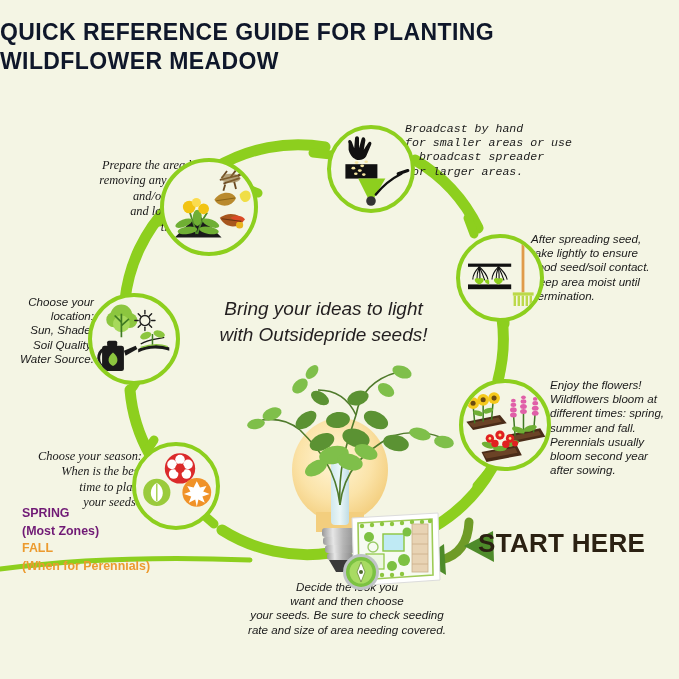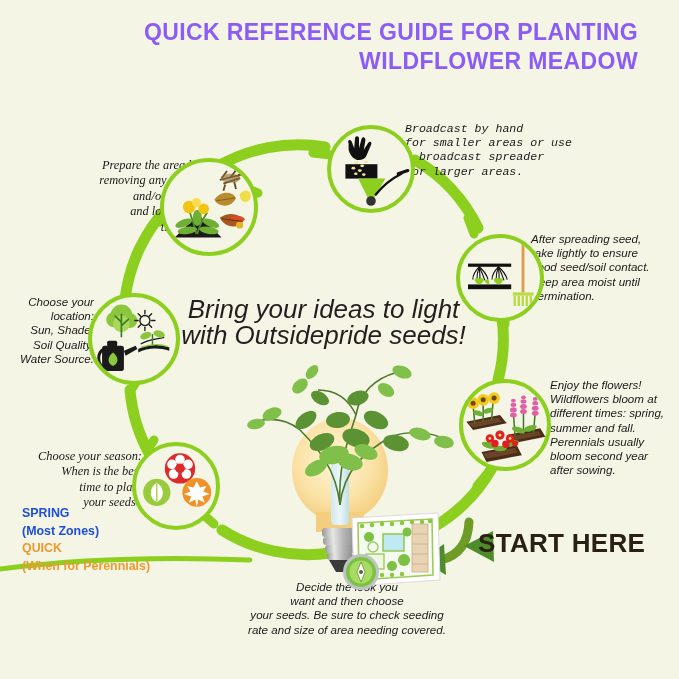--- a/index.html
+++ b/index.html
@@ -8,22 +8,22 @@
     background:#F4F5E4;
     font-family:"Liberation Sans", sans-serif;
     overflow:hidden;
     position:relative;
   }
   #stage{position:absolute;left:0;top:0;width:679px;height:679px;}
 
   
   .title{
     position:absolute;left:0;top:18px;width:638px;
-    text-align:right;
-    color:#8b5cf6;
+    text-align:left;
+    color:#0f172a;
     font-weight:bold;
     font-size:23px;
     letter-spacing:.4px;
     line-height:29px;
   }
   .title span{display:block;}
 
   
   .txt{
     position:absolute;
@@ -34,29 +34,29 @@
     white-space:pre-line;
   }
   .txt.serifish{font-family:"Liberation Serif", serif;font-size:12.4px;line-height:15.4px;}
 
   
   .tagline{
     position:absolute;left:176px;top:296px;width:295px;
     text-align:center;
     font-style:italic;
     color:#231f20;
-    font-size:26px;
+    font-size:19px;
     line-height:26px;
     white-space:pre-line;
   }
 
   
   .seasons{position:absolute;left:22px;top:505px;font-weight:bold;font-size:12.4px;line-height:17.6px;}
   .seasons div{white-space:nowrap;}
-  .s-spring{color:#1d4ed8;}
+  .s-spring{color:#701a75;}
   .s-summer{color:#D42A28;}
   .s-fall{color:#EC9A2E;}
 
   
   .start-here{
     position:absolute;left:478px;top:528px;
     font-weight:bold;font-size:26px;color:#2B2112;letter-spacing:.3px;
   }
 
   
@@ -233,21 +233,21 @@
 Sun, Shade,
 Soil Quality,
 Water Source.</div>
 
   <div class="tagline">Bring your ideas to light
 with Outsidepride seeds!</div>
 
   <div class="seasons">
     <div class="s-spring">SPRING</div>
     <div class="s-spring">(Most Zones)</div>
-    <div class="s-fall">QUICK</div>
+    <div class="s-fall">FALL</div>
     <div class="s-fall">(When for Perennials)</div>
   </div>
 
   <div class="start-here">START HERE</div>
 
   <div class="node" style="left:160px;top:158px;width:98px;height:98px;">
     <svg viewBox="0 0 100 100">
 
       <path d="M 12 84 L 38 58 L 64 84 Z" fill="#1A1A1A"></path>
 

